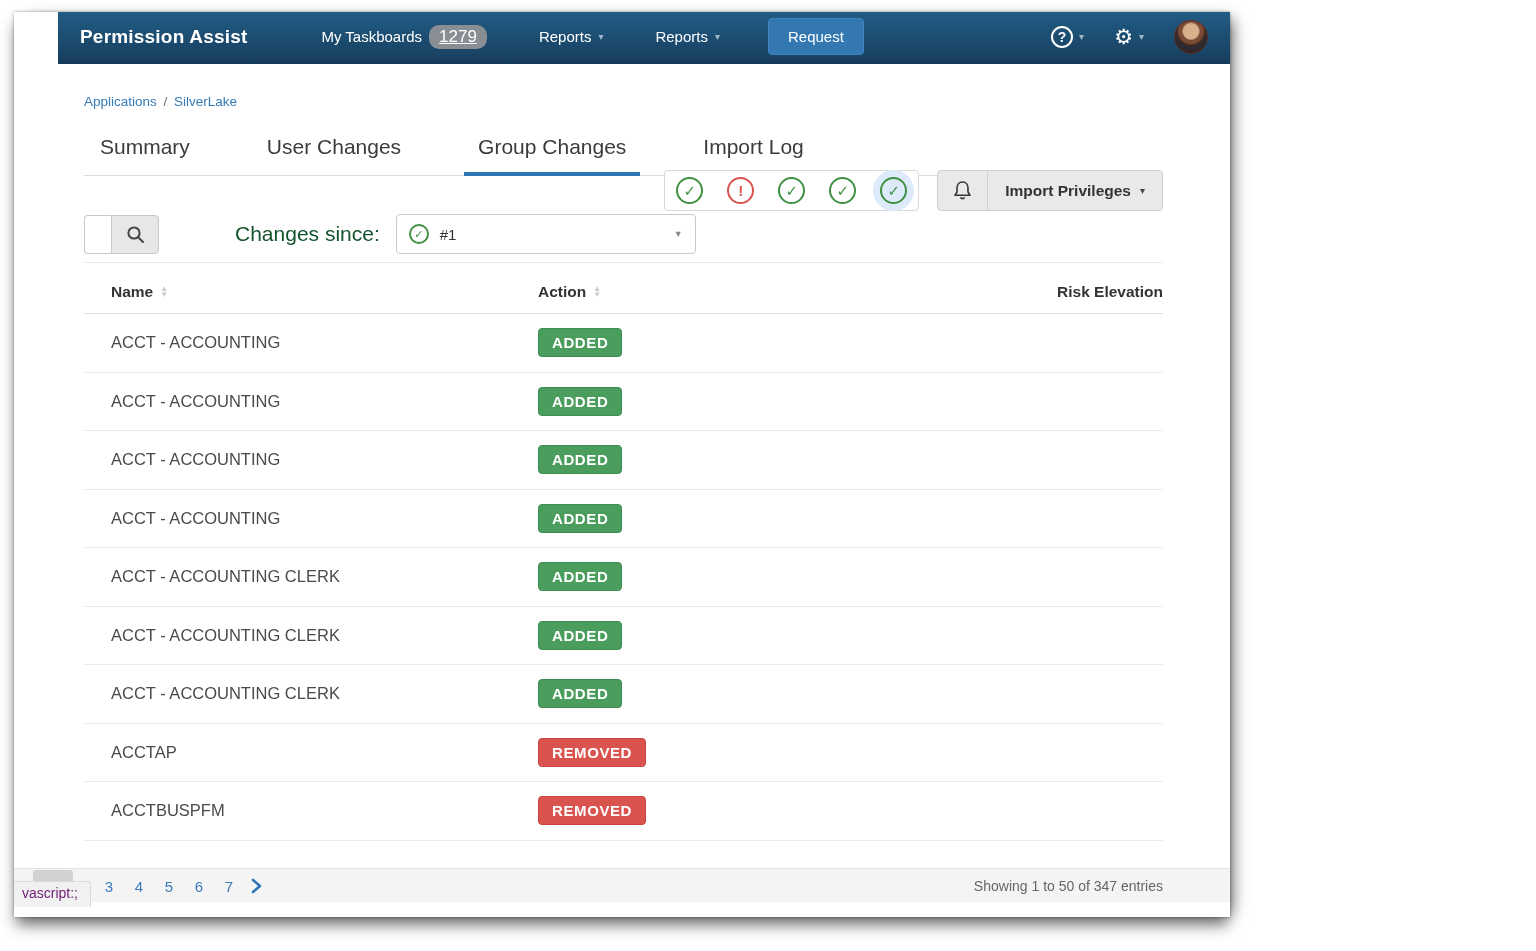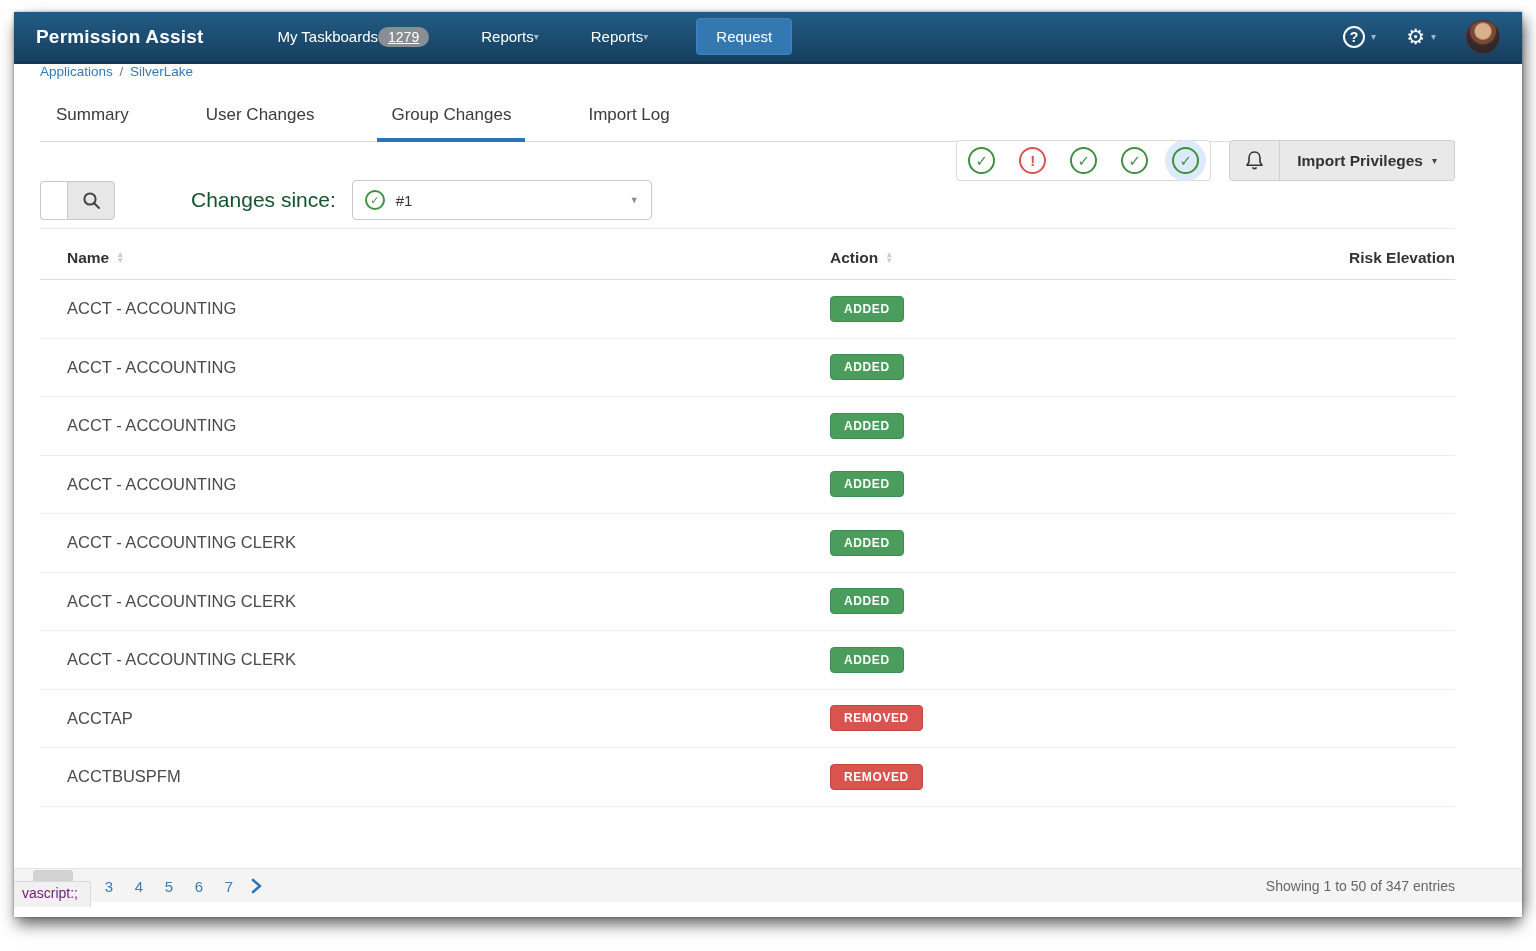--- a/index.html
+++ b/index.html
@@ -1,47 +1,47 @@
 <!DOCTYPE html>
 <html><head>
 <meta charset="utf-8">
 <style>
   * { box-sizing: border-box; margin: 0; padding: 0; }
   html,body { width:1536px; height:951px; background:#ffffff; overflow:hidden;
               font-family:"Liberation Sans","DejaVu Sans",sans-serif; }
 
-  .frame { position:relative; margin:12px 14px 0; width:1508px; height:905px;
+  .frame { position:relative; margin:12px 14px 0; width:1216px; height:905px;
            background:#fff; overflow:hidden;
            box-shadow:0 10px 14px -2px rgba(0,0,0,.55), 10px 0 14px -6px rgba(0,0,0,.35),
-                      0 0 3px rgba(0,0,0,.35); }
+                      0 0 3px rgba(0,0,0,.35);padding-left:44px; }
 
   
   .navbar { height:52px; display:flex; align-items:center; padding:0 22px;
             background:linear-gradient(180deg,#225c85 0%,#1c4c70 55%,#173f60 100%);
             border-bottom:3px solid #143a58; color:#fff; }
   .brand { font-size:19px; font-weight:bold; letter-spacing:.2px; margin-right:48px; cursor:pointer;}
-  .nav-item { display:flex; align-items:center; font-size:15px; margin:4px 26px; cursor:pointer; }
+  .nav-item { display:flex; align-items:center; gap:7px; font-size:15px; margin:4px 26px; cursor:pointer; }
   .caret { font-size:10px; color:#9db6c9; }
-  .pill { background:#888e94; color:#fff; border-radius:10px; font-size:14px; padding:2px 10px;text-decoration:underline; }
+  .pill { background:#888e94; color:#fff; border-radius:10px; font-size:17px; padding:2px 10px;text-decoration:underline; }
   .request-btn { margin-left:22px; background:#3478b1; border:1px solid #3d85c0; color:#fff;
                  font-size:15px; padding:9px 19px; border-radius:4px; cursor:pointer;
                  font-family:inherit; }
   .nav-right { margin-left:auto; display:flex; align-items:center; gap:30px; }
   .icon-drop { display:flex; align-items:center; gap:6px; cursor:pointer; }
   .help-circle { width:22px; height:22px; border:2px solid #fff; border-radius:50%;
                  display:flex; align-items:center; justify-content:center;
                  font-size:14px; font-weight:bold; color:#fff; }
   .gear { font-size:21px; color:#fff; line-height:1; }
   .avatar { width:34px; height:34px; border-radius:50%;
             background:radial-gradient(circle at 50% 32%, #d8b08c 0 28%, #7a4a35 34% 46%, #4a2b22 50%, #2b2b33 60%, #3a1f1c 100%);
             border:1px solid #5a2d24; cursor:pointer; }
 
   
   .content { position:relative; padding:0 67px 0 26px; }
-  .breadcrumb { font-size:13.5px; }
+  .breadcrumb { margin-top:30px; font-size:13.5px; }
   .breadcrumb a { color:#337ab7; text-decoration:none; cursor:pointer; }
   .breadcrumb .sep { color:#737373; margin:0 3px; }
   .page-title { margin-top:6px; font-size:28px; font-weight:bold; color:#333; }
 
   .header-controls { position:absolute; top:76px; right:67px; display:flex; gap:18px; align-items:center; }
   .status-group { display:flex; gap:24px; align-items:center; background:#fff;
                   border:1px solid #d8d8d8; border-radius:4px; padding:6px 11px; }
   .status-icon { width:27px; height:27px; border-radius:50%; border:2px solid #3f9142;
                  color:#3f9142; display:flex; align-items:center; justify-content:center;
                  font-size:15px; font-weight:bold; cursor:pointer; }
@@ -49,21 +49,21 @@
   .status-icon.selected { box-shadow:0 0 0 7px #dceafa; background:#dceafa; }
   .btn-group { display:flex; align-items:stretch; border:1px solid #cfcfcf; border-radius:4px;
                background:#e9e9e9; overflow:hidden; }
   .bell-btn { padding:9px 15px; display:flex; align-items:center; border-right:1px solid #cfcfcf; cursor:pointer; }
   .import-btn { padding:9px 17px; display:flex; align-items:center; gap:9px; font-size:15.5px;
                 font-weight:600; color:#333; cursor:pointer;justify-content:center; }
   .import-btn .caret { color:#444; }
 
   
   .tabs { margin-top:24px; display:flex; gap:49px; border-bottom:1px solid #dcdcdc; padding:0 2px; }
-  .tab { font-size:17px; color:#3b3b3b; padding:2px 14px 13px; cursor:pointer;text-align:center; }
+  .tab { font-size:21px; color:#3b3b3b; padding:2px 14px 13px; cursor:pointer;text-align:center; }
   .tab.active { border-bottom:4px solid #2e75b6; margin-bottom:-1px; }
 
   
   .filter-row { margin-top:38px; display:flex; align-items:center; height:40px; }
   .search-group { display:flex; }
   .search-input { width:27px; height:39px; border:1px solid #c9c9c9; border-right:none;
                   border-radius:4px 0 0 4px; font-family:inherit; font-size:14px; padding:0 4px; }
   .search-btn { width:48px; height:39px; background:#e7e7e7; border:1px solid #c9c9c9;
                 border-radius:0 4px 4px 0; display:flex; align-items:center; justify-content:center; cursor:pointer; }
   .since-label { margin-left:76px; font-size:21px; color:#14532d; }
@@ -78,21 +78,21 @@
   
   .gtable { width:100%; }
   .grow { display:grid; grid-template-columns:1fr 337px 315px; align-items:center; }
   .ghead { padding:20px 0 12px; border-bottom:1px solid #dfdfdf; }
   .ghead .hcell { font-size:15.5px; font-weight:bold; color:#333; display:flex; align-items:center; gap:7px; }
   .hcell.c1 { padding-left:27px; } .hcell.c2 { padding-left:27px; } .hcell.c3 { padding-left:28px;justify-content:flex-end; }
   .sort-glyphs { display:flex; flex-direction:column; line-height:6px; font-size:8px; color:#c9c9c9; }
   .gbody .grow { height:58.5px; border-bottom:1px solid #ececec; }
   .cell-name { padding-left:27px; font-size:16.5px; color:#4a4a4a; font-stretch:condensed; }
   .cell-action { padding-left:27px; }
-  .badge { display:inline-block; color:#fff; font-size:12px; font-weight:bold; letter-spacing:.6px;
+  .badge { display:inline-block; color:#fff; font-size:15px; font-weight:bold; letter-spacing:.6px;
            padding:5px 13px; border-radius:4px; }
   .badge.added { background:#4a9d5d; border:1px solid #3f8c50; }
   .badge.removed { background:#d9534f; border:1px solid #c9443f; }
 
   
   .footer-bar { position:absolute; left:0; right:0; top:856px; height:34px; background:#f4f4f4;
                 border-top:1px solid #e3e3e3; }
   .page-stub { position:absolute; left:19px; top:1px; width:40px; height:24px; background:#d2d2d2; border-radius:3px; }
   .status-bubble { position:absolute; left:0; top:12px; background:#f1f1f1; border:1px solid #dadada;
                    border-left:none; border-bottom:none; border-radius:0 3px 0 0; color:#701a75;

